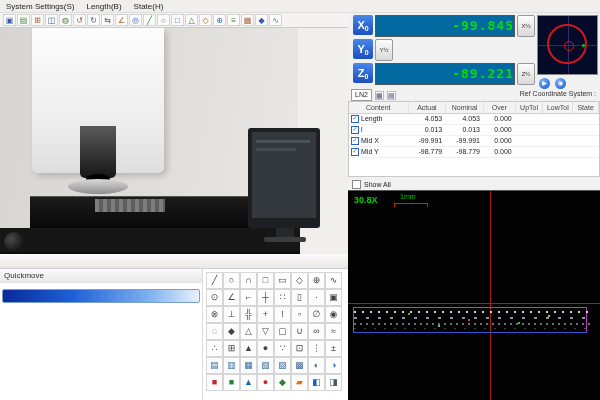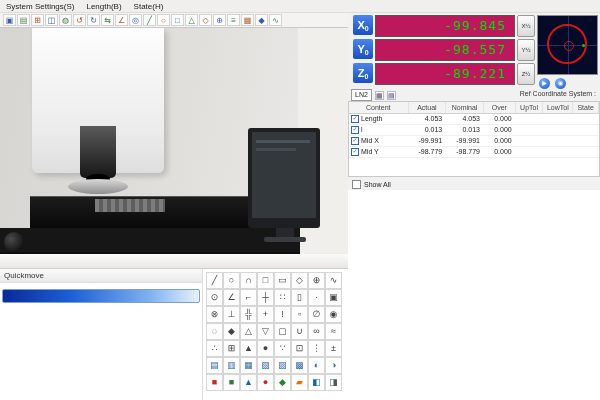--- a/index.html
+++ b/index.html
@@ -66,23 +66,23 @@
   .cell:nth-child(55){color:#1565c0}.cell:nth-child(56){color:#455a64}
   
   .rightbg{position:absolute;left:348px;top:13px;width:252px;height:177px;background:#f1f1f1;}
   
   .dro{position:absolute;left:353px;top:15px;width:182px;display:flex;flex-direction:column;gap:2px;}
   .dro-row{display:flex;height:22px;gap:2px;}
   .axlabel{width:20px;height:20px;background:linear-gradient(180deg,#4a86e8,#1b4fc0);
            color:#fff;font-weight:bold;font-size:11px;text-align:center;line-height:20px;
            border-radius:2px;}
   .axlabel .sub{font-size:7px;vertical-align:-2px;}
-  .axval{flex:1;background:#be185d;border:1px solid #555;color:#00e000;text-align:right;
-         font-family:"DejaVu Sans Mono",monospace;font-size:13px;font-weight:normal;
-         line-height:20px;padding-right:8px;letter-spacing:1px;box-sizing:border-box;}
+  .axval{flex:1;background:#0369a1;border:1px solid #555;color:#00e000;text-align:right;
+         font-family:"DejaVu Sans Mono",monospace;font-size:13px;font-weight:bold;
+         line-height:20px;padding-right:0;letter-spacing:1px;box-sizing:border-box;}
   .axbtn{width:18px;height:22px;background:linear-gradient(180deg,#fdfdfd,#d9d9d9);
          border:1px solid #999;border-radius:2px;font-size:6px;text-align:center;
          line-height:20px;box-sizing:border-box;color:#333;}
   
   .nav{position:absolute;left:537px;top:15px;width:61px;height:60px;background:#050a28;
        border:1px solid #8a8a8a;box-sizing:border-box;}
   .nav .vline{position:absolute;left:50%;top:0;width:1px;height:100%;background:#2c2c6e;}
   .nav .hline{position:absolute;top:50%;left:0;height:1px;width:100%;background:#2c2c6e;}
   .nav .ring{position:absolute;left:9px;top:8px;width:40px;height:40px;border:2px solid #d01818;
              border-radius:50%;box-sizing:border-box;}
@@ -267,21 +267,20 @@
 
   <div class="dro">
 
   <div class="dro-row">
       <div class="axlabel"><span>X</span><span class="sub">0</span></div>
       <div class="axval">-99.845</div>
       <div class="axbtn">X½</div>
     </div>
       <div class="dro-row">
       <div class="axlabel"><span>Y</span><span class="sub">0</span></div>
-      <div class="axval">-98.557</div>
       <div class="axbtn">Y½</div>
     </div>
       <div class="dro-row">
       <div class="axlabel"><span>Z</span><span class="sub">0</span></div>
       <div class="axval">-89.221</div>
       <div class="axbtn">Z½</div>
     </div>
     </div>
 
   <div class="nav">
@@ -367,14 +366,32 @@
         <div class="tc7"></div>
       </div>
       </div>
   </div>
 
   <div class="showall">
     <span class="chk2"></span>
     <span>Show All</span>
   </div>
 
+  <div class="gview">
+    <div class="zoomlbl">30.8X</div>
+    <div class="scalelbl">1mm</div>
+    <div class="scalebar"></div>
+    <div class="chv"></div>
+    <div class="chh"></div>
+    <div class="mrect"></div>
+    <div class="bline"></div>
+    <div class="scanA"></div>
+    <div class="scanB"></div>
+    <div class="scanC"></div>
+    <div class="scanD"></div>
+    <div class="pt pt1"></div>
+    <div class="pt pt2"></div>
+    <div class="pt pt3"></div>
+    <div class="pt pt4"></div>
+    <div class="pt pt5"></div>
+  </div>
 
 </div>
 
 </body></html>

